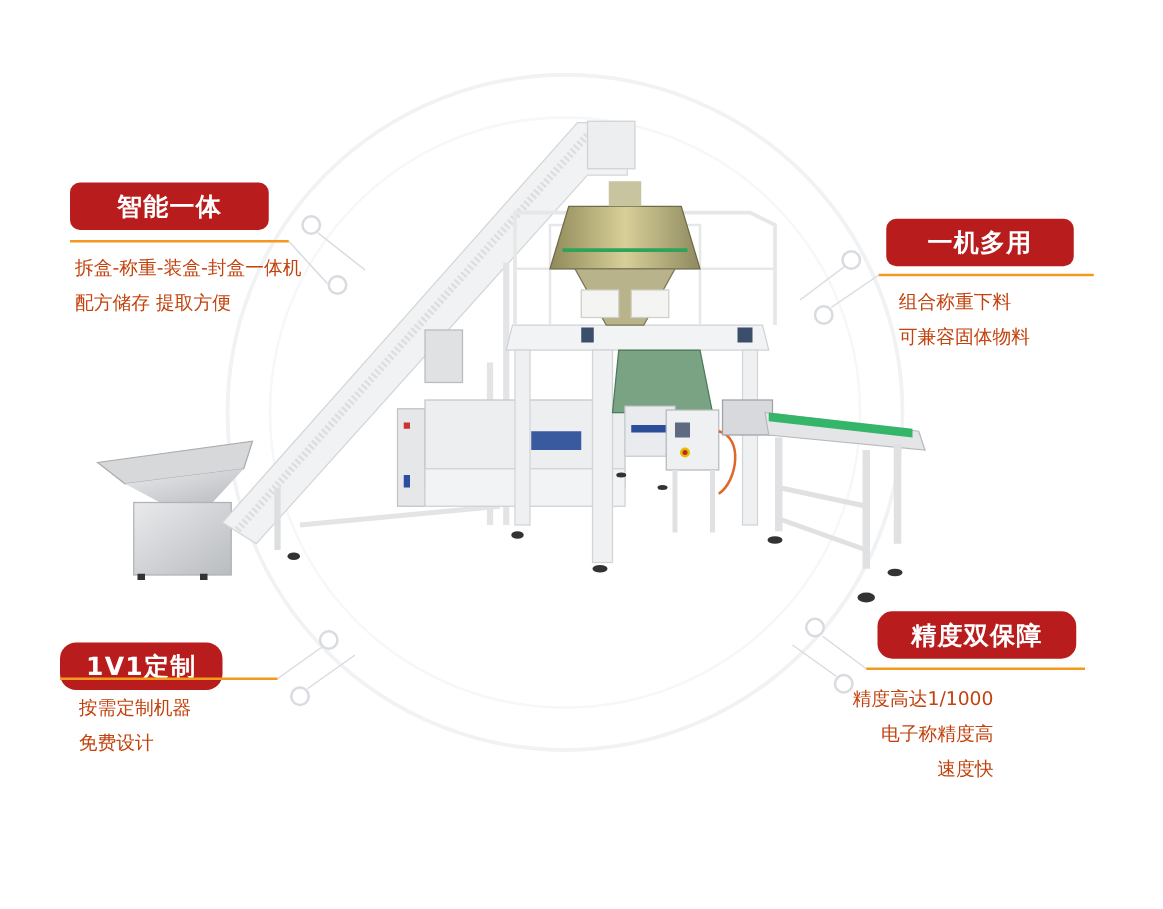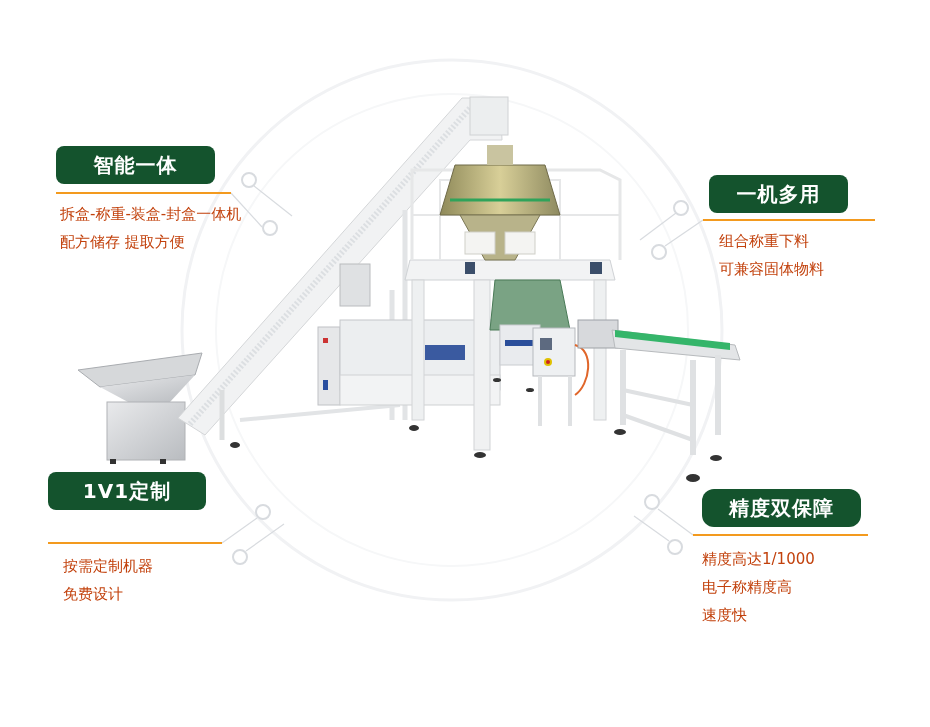--- a/index.html
+++ b/index.html
@@ -1,19 +1,19 @@
 <!DOCTYPE html>
 <html><head>
   <meta charset="utf-8">
   <style>
     html, body { margin: 0; padding: 0; background: #ffffff; }
     body { width: 930px; height: 727px; position: relative; overflow: hidden;
            font-family: "DejaVu Sans", "Liberation Sans", sans-serif; }
     .bg-svg { position: absolute; left: 0; top: 0; width: 930px; height: 727px; }
-    .badge { position: absolute; height: 38px; border-radius: 8px; background: #14532d;
+    .badge { position: absolute; height: 38px; border-radius: 8px; background: #b91c1c;
              color: #ffffff; font-weight: bold; font-size: 20px; line-height: 38px;
              text-align: center; letter-spacing: 1px; }
     .uline { position: absolute; height: 2px; background: #F39A1E; }
     .desc { position: absolute; font-size: 15px; color: #c2410c; line-height: 28px; }
     .desc div { white-space: nowrap; }
     .machine { position: absolute; left: 0; top: 0; width: 930px; height: 727px; }
   </style>
 </head>
 <body>
 
@@ -154,38 +154,38 @@
 <div>
   <div class="badge" style="left:56px; top:146px; width:159px;">智能一体</div>
   <div class="uline" style="left:56px; top:192px; width:175px;"></div>
   <div class="desc" style="left:60px; top:200px;">
     <div>拆盒-称重-装盒-封盒一体机</div>
     <div>配方储存 提取方便</div>
   </div>
 </div>
 
 <div>
-  <div class="badge" style="left:709px; top:175px; width:139px;">一机多用</div>
+  <div class="badge" style="left:709px; top:175px; width:150px;">一机多用</div>
   <div class="uline" style="left:703px; top:219px; width:172px;"></div>
   <div class="desc" style="left:719px; top:227px;">
     <div>组合称重下料</div>
     <div>可兼容固体物料</div>
   </div>
 </div>
 
 <div>
-  <div class="badge" style="left:48px; top:472px; width:158px;">1V1定制</div>
+  <div class="badge" style="left:48px; top:514px; width:130px;border-radius:13px;">1V1定制</div>
   <div class="uline" style="left:48px; top:542px; width:174px;"></div>
   <div class="desc" style="left:63px; top:552px;">
     <div>按需定制机器</div>
     <div>免费设计</div>
   </div>
 </div>
 
 <div>
   <div class="badge" style="left:702px; top:489px; width:159px;border-radius:12px;">精度双保障</div>
   <div class="uline" style="left:693px; top:534px; width:175px;"></div>
-  <div class="desc" style="left:702px; top:545px;">
+  <div class="desc" style="left:682px; top:545px;text-align:right;">
     <div>精度高达1/1000</div>
     <div>电子称精度高</div>
     <div>速度快</div>
   </div>
 </div>
 
 </body></html>

